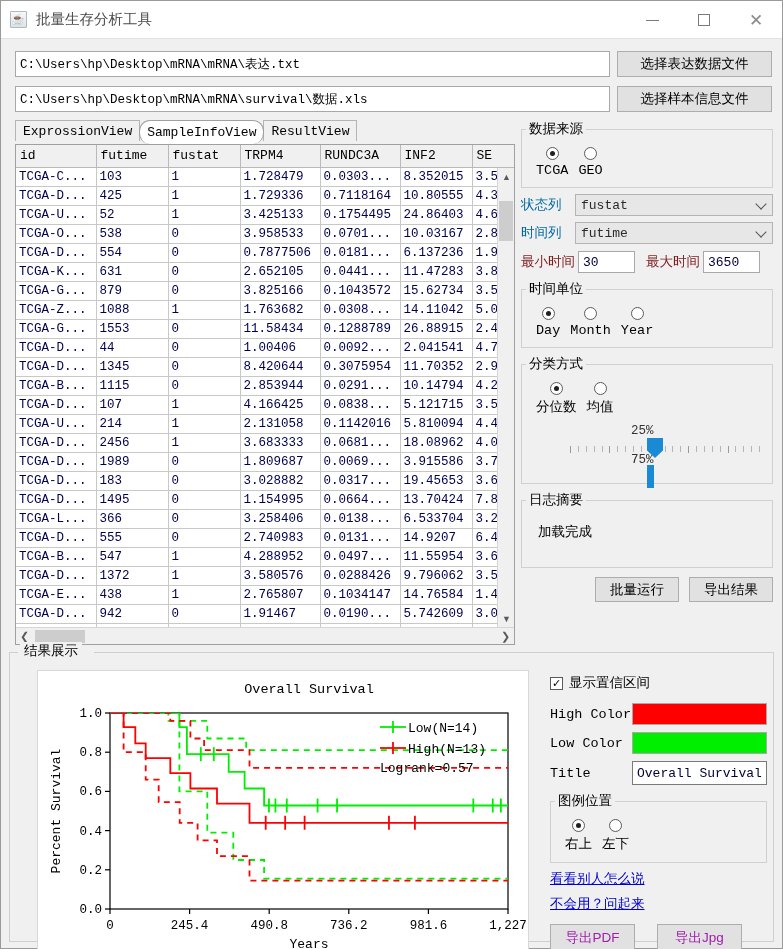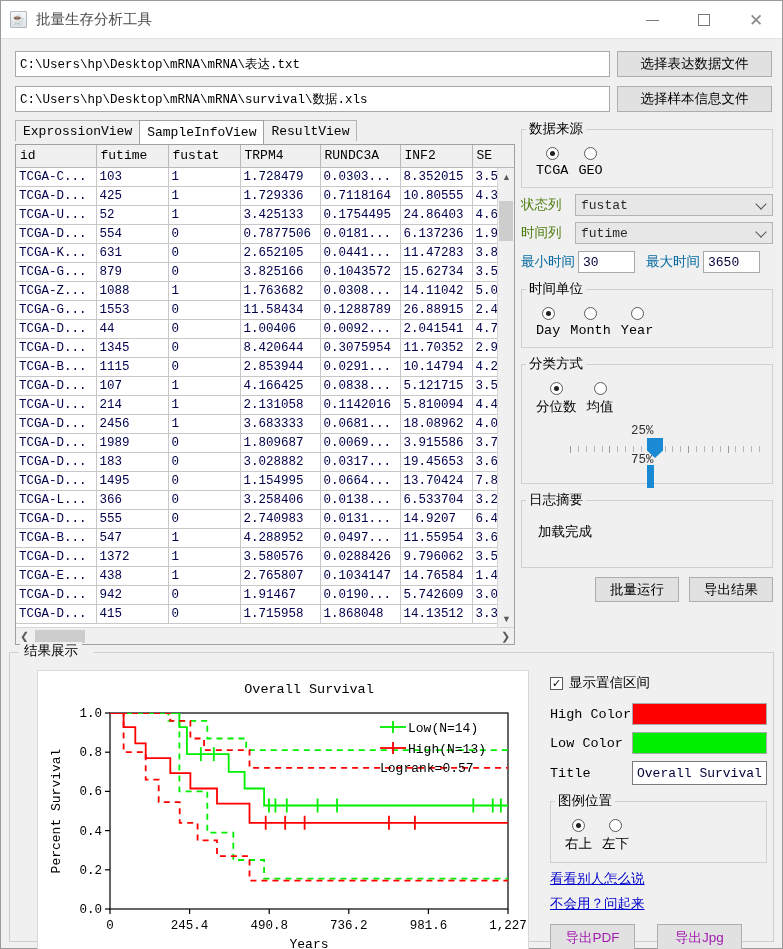--- a/index.html
+++ b/index.html
@@ -118,20 +118,21 @@
     margin-right: -1px;
     height: 21px;
     display:flex; align-items:center;
   }
   .tab.active {
     background: #ffffff;
     height: 24px;
     border-color: #a0a0a0;
     position: relative;
     z-index: 3;
+    border-radius: 11px;
   }
   .table-wrap {
     position: absolute;
     left: 0; top: 24px; right: 0; bottom: 0;
     border: 1px solid #a0a0a0;
     background: #ffffff;
     overflow: hidden;
   }
   table.grid {
     border-collapse: collapse;
@@ -229,42 +230,42 @@
     content: ""; position: absolute;
     left: 3px; top: 3px; width: 5px; height: 5px;
     border-radius: 50%; background: #202020;
   }
   .lbl-row {
     display: flex; align-items: center;
     margin-top: 6px;
   }
   .lbl {
     font-family: "Liberation Sans", sans-serif;
-    font-size: 13.5px; color: #4d7c0f;
+    font-size: 13.5px; color: #0369a1;
     width: 54px; flex: none;
   }
   .combo {
     flex: 1;
     height: 22px;
     background: #e7e7e7;
     border: 1px solid #b4b4b4;
     display: flex; align-items: center;
     padding-left: 5px;
     font-family: "Liberation Mono", monospace;
     font-size: 13px; color: #2a2a2a;
     position: relative;
   }
   .combo .chev {
     position: absolute; right: 7px; top: 5px;
     width: 8px; height: 8px;
     border-left: 1.5px solid #555; border-bottom: 1.5px solid #555;
     transform: rotate(-45deg);
   }
   .num-row { display:flex; align-items:center; margin-top:7px; gap:3px; }
-  .num-lbl { font-size:13.5px; color:#0369a1; }
+  .num-lbl { font-size:13.5px; color:#7f1d1d; }
   .num-input {
     width: 57px; height: 22px;
     border: 1px solid #a8a8a8; background: #fff;
     font-family: "Liberation Mono", monospace;
     font-size: 13px; color: #00003a;
     display:flex; align-items:center; padding-left:4px;
   }
   .slider-block { padding: 6px 10px 8px 10px; }
   .sl-row { display:flex; align-items:center; height: 22px; flex-direction: column; }
   .sl-pct { font-family:"Liberation Mono",monospace; font-size:12.5px; color:#333; width:32px; }
@@ -434,20 +435,29 @@
                 <td class="c6">4.3</td>
               </tr>
               <tr>
                 <td class="c0">TCGA-U...</td>
                 <td class="c1">52</td>
                 <td class="c2">1</td>
                 <td class="c3">3.425133</td>
                 <td class="c4">0.1754495</td>
                 <td class="c5">24.86403</td>
                 <td class="c6">4.6</td>
+              </tr>
+              <tr>
+                <td class="c0">TCGA-O...</td>
+                <td class="c1">538</td>
+                <td class="c2">0</td>
+                <td class="c3">3.958533</td>
+                <td class="c4">0.0701...</td>
+                <td class="c5">10.03167</td>
+                <td class="c6">2.8</td>
               </tr>
               <tr>
                 <td class="c0">TCGA-D...</td>
                 <td class="c1">554</td>
                 <td class="c2">0</td>
                 <td class="c3">0.7877506</td>
                 <td class="c4">0.0181...</td>
                 <td class="c5">6.137236</td>
                 <td class="c6">1.9</td>
               </tr>

